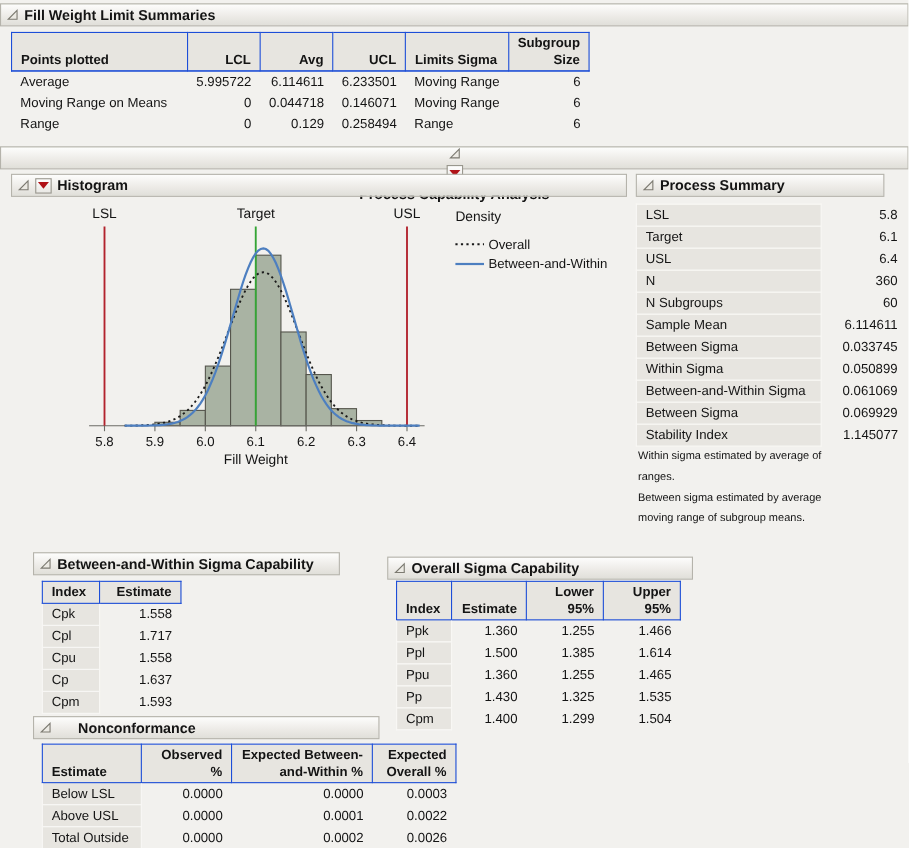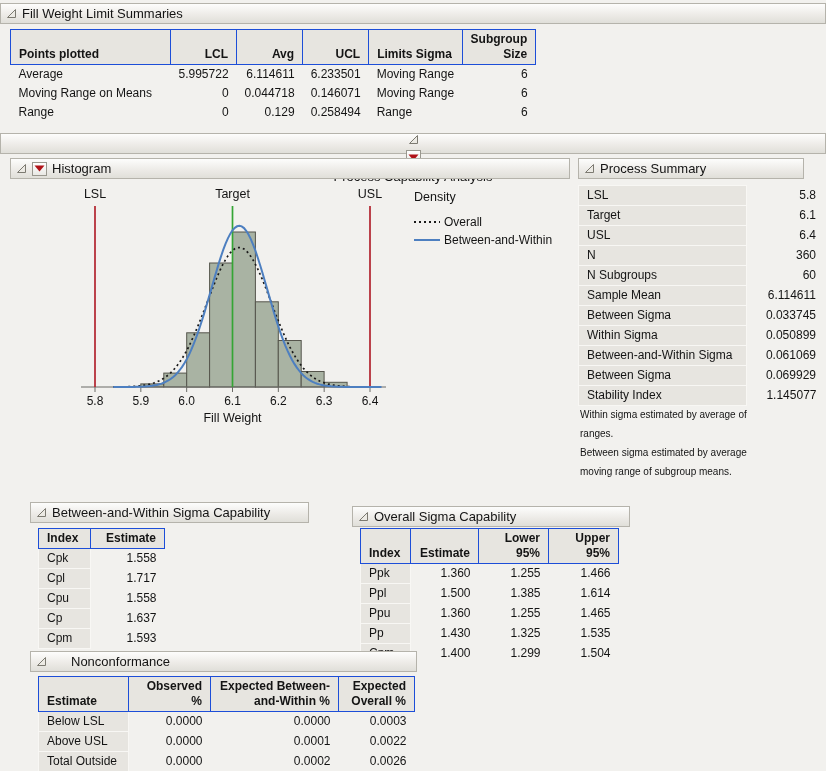--- a/index.html
+++ b/index.html
@@ -2,21 +2,21 @@
 <html><head>
 <meta charset="utf-8">
 <style>
   * { margin:0; padding:0; box-sizing:border-box; }
   html,body { background:#ffffff; }
   body { font-family:"Liberation Sans", sans-serif; color:#141414; }
   #root { position:relative; width:826px; height:771px; background:#f2f1ee; overflow:hidden; font-size:12px; }
 
   .outline-bar { position:absolute; height:21px; background:linear-gradient(#fdfdfc,#eceae6 60%,#e0dfd9);
                  border:1px solid #b5b3ab; display:flex; align-items:center; gap:5px; padding:0 5px; }
-  .outline-title { font-weight:normal; font-size:13px; white-space:nowrap;text-align:center; }
+  .outline-title { font-weight:bold; font-size:13px; white-space:nowrap;text-align:center; }
   .disc { width:11px; height:11px; flex:0 0 auto; display:flex; align-items:flex-end; }
   .rtri { width:15px; height:14px; flex:0 0 auto; background:linear-gradient(#ffffff,#e9e8e4);
           border:1px solid #99978e; display:flex; align-items:center; justify-content:center; }
 
   table.jmp-table { position:absolute; border-collapse:collapse; font-size:12px; table-layout:fixed; }
   .jmp-table th { background:#e7e5e0; font-weight:bold; vertical-align:bottom;
                   border:1px solid #1d4ed8; padding:2px 8px; line-height:15px; }
   .jmp-table td { padding:2px 8px; line-height:15px; height:19px; white-space:nowrap; overflow:hidden; }
   .jmp-table .wrap { white-space:normal; }
   .ta-l { text-align:left; }
@@ -318,21 +318,21 @@
         </tr>
         <tr>
           <td class="ta-l">Cpm</td>
           <td class="ta-r">1.400</td>
           <td class="ta-r">1.299</td>
           <td class="ta-r">1.504</td>
         </tr>
       </tbody>
   </table>
 
-  <div class="outline-bar" style="left:30px;top:651px;width:387px;gap:24px;">
+  <div class="outline-bar" style="left:30px;top:651px;width:315px;gap:24px;">
     <span class="disc">
       <svg width="11" height="11">
           <path d="M9.5,1.5 L9.5,9.5 L1.5,9.5 Z" fill="#eceae4" stroke="#7c7a71" stroke-width="1"></path>
         </svg>
     </span>
     <span class="outline-title">Nonconformance</span>
   </div>
   <table class="jmp-table grayfirst" style="left:38px;top:676px;">
     <colgroup>
         <col style="width:90px">

